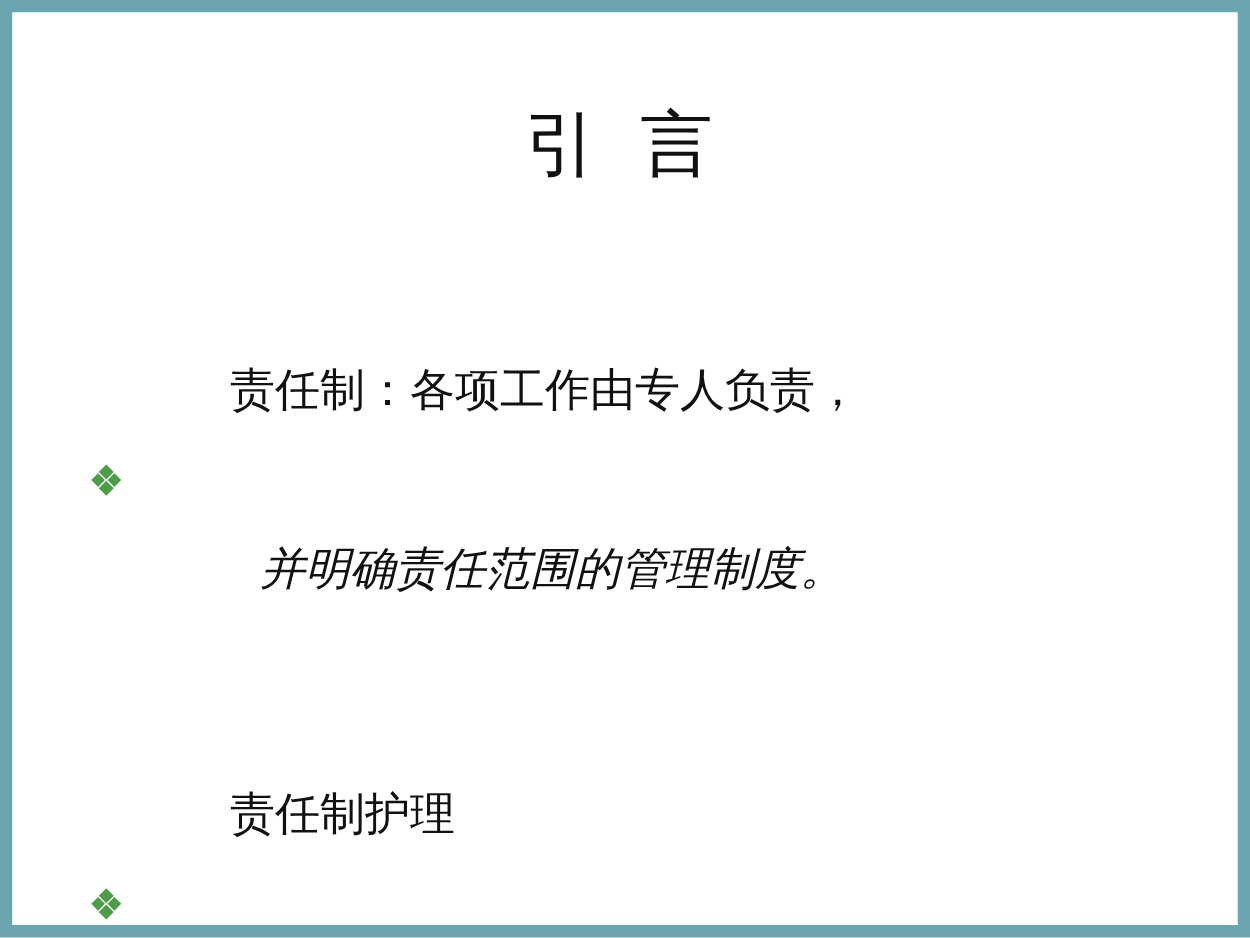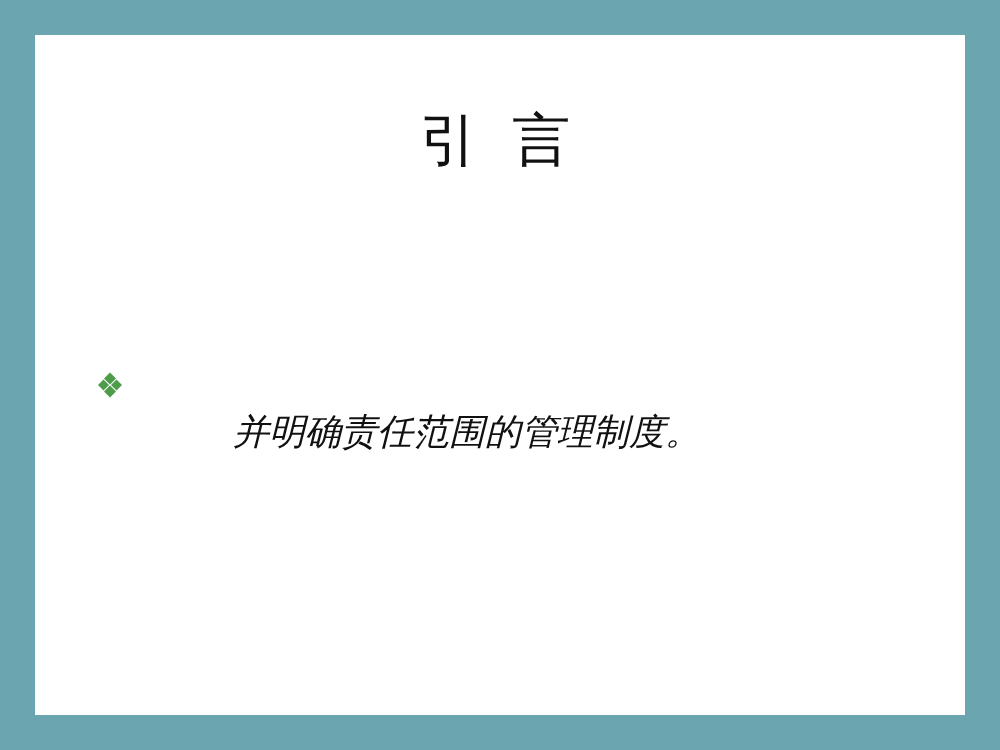--- a/index.html
+++ b/index.html
@@ -12,21 +12,21 @@
     background: #ffffff;
     font-family: "Liberation Serif", serif;
     overflow: hidden;
   }
   .slide {
     position: relative;
     width: 1000px;
     height: 750px;
     box-sizing: border-box;
     background: #6aa5b0;
-    padding: 35px;
+    padding: 10px;
   }
   .slide-inner {
     position: relative;
     width: 100%;
     height: 100%;
     background: #ffffff;
     box-sizing: border-box;
     border: 2px solid #ffffff;
     overflow: hidden;
   }
@@ -89,26 +89,40 @@
         <span class="bullet-marker">
           <svg width="26" height="26" viewBox="0 0 26 26" aria-hidden="true">
             <g fill="#4e9b4a">
               <polygon points="13,0.5 19,6.5 13,12.5 7,6.5"></polygon>
               <polygon points="6.5,7.5 12,13 6.5,18.5 1,13"></polygon>
               <polygon points="19.5,7.5 25,13 19.5,18.5 14,13"></polygon>
               <polygon points="13,13.5 19,19.5 13,25.5 7,19.5"></polygon>
             </g>
           </svg>
         </span>
+        <span>责任制：各项工作由专人负责，</span>
       </div>
 
       <div class="bullet-line indent-2">
         <span>并明确责任范围的管理制度。</span>
       </div>
 
+      <div class="bullet-line with-marker indent-0 line-gap-top">
+        <span class="bullet-marker">
+          <svg width="26" height="26" viewBox="0 0 26 26" aria-hidden="true">
+            <g fill="#4e9b4a">
+              <polygon points="13,0.5 19,6.5 13,12.5 7,6.5"></polygon>
+              <polygon points="6.5,7.5 12,13 6.5,18.5 1,13"></polygon>
+              <polygon points="19.5,7.5 25,13 19.5,18.5 14,13"></polygon>
+              <polygon points="13,13.5 19,19.5 13,25.5 7,19.5"></polygon>
+            </g>
+          </svg>
+        </span>
+        <span>责任制护理</span>
+      </div>
 
       <div class="bullet-line indent-2">
         
       </div>
 
     </div>
   </div>
 </div>
 
 </body></html>

